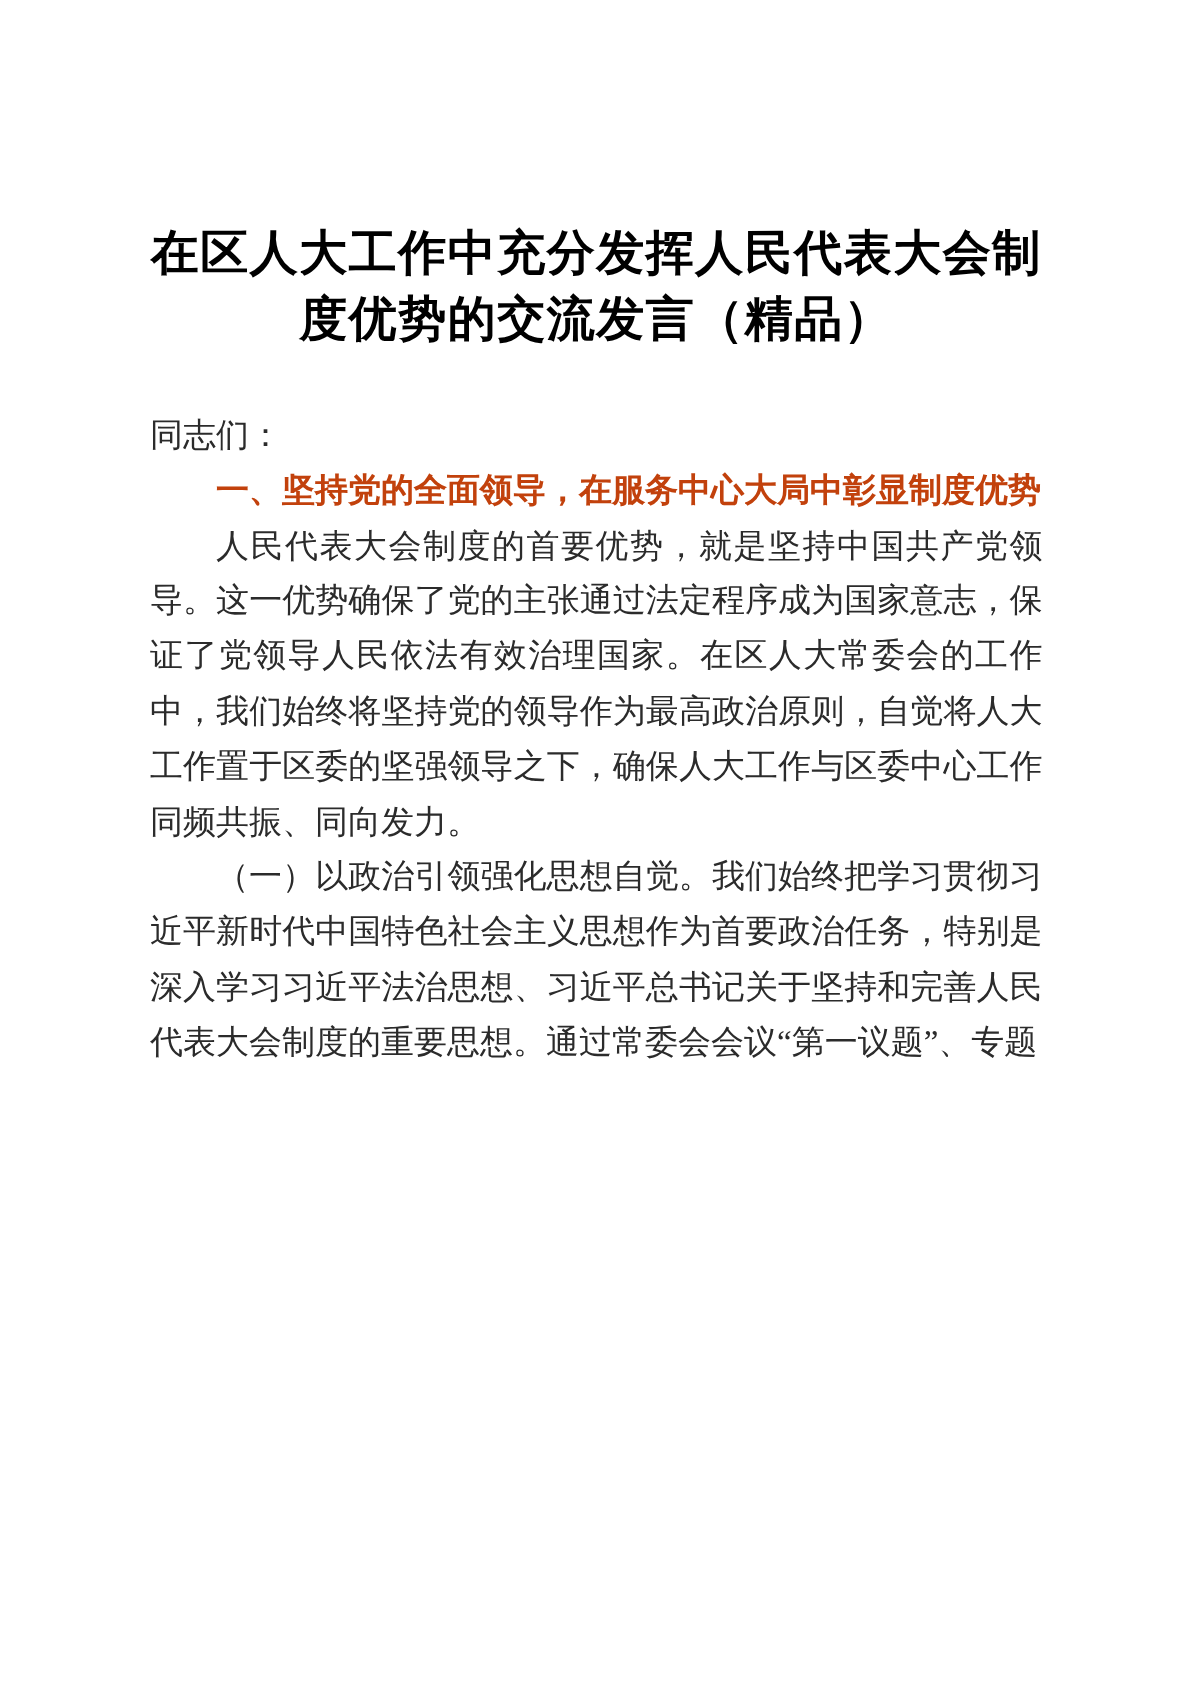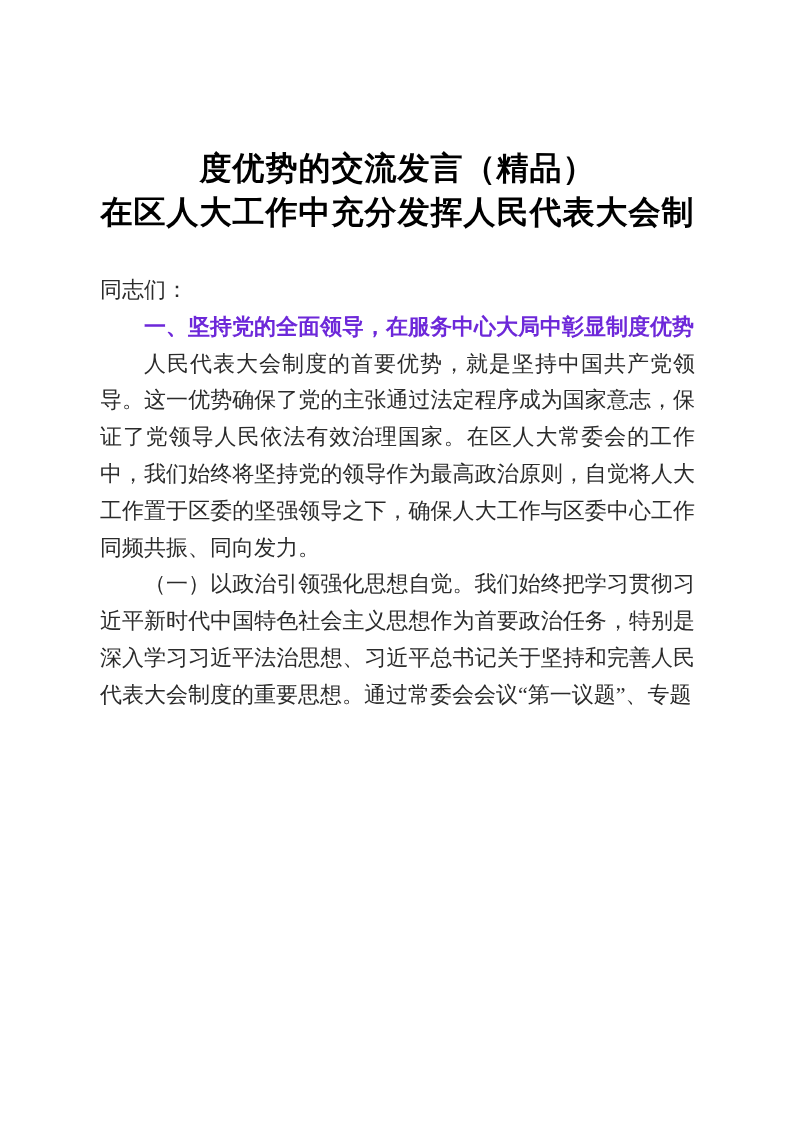--- a/index.html
+++ b/index.html
@@ -32,32 +32,32 @@
     font-size: 22px;
     line-height: 36.8px;
     color: #2b2b2b;
     text-align: justify;
   }
   .salutation { margin-top: 38px; }
   .para { text-indent: 2em; }
   .heading {
     font-family: "Liberation Sans", sans-serif;
     font-weight: 700;
-    color: #6d28d9;
+    color: #c2410c;
   }
 </style>
 </head>
 <body>
 
 <div class="page">
   <div class="content">
 
     <h1 class="doc-title">
+      <span class="title-line">在区人大工作中充分发挥人民代表大会制</span>
       <span class="title-line">度优势的交流发言（精品）</span>
-      <span class="title-line">在区人大工作中充分发挥人民代表大会制</span>
     </h1>
 
     <p class="body-text salutation">同志们：</p>
 
 
     <p class="body-text para heading">一、坚持党的全面领导，在服务中心大局中彰显制度优势</p>
 
     <p class="body-text para">人民代表大会制度的首要优势，就是坚持中国共产党领导。这一优势确保了党的主张通过法定程序成为国家意志，保证了党领导人民依法有效治理国家。在区人大常委会的工作中，我们始终将坚持党的领导作为最高政治原则，自觉将人大工作置于区委的坚强领导之下，确保人大工作与区委中心工作同频共振、同向发力。</p>
 
     <p class="body-text para">（一）以政治引领强化思想自觉。我们始终把学习贯彻习近平新时代中国特色社会主义思想作为首要政治任务，特别是深入学习习近平法治思想、习近平总书记关于坚持和完善人民代表大会制度的重要思想。通过常委会会议“第一议题”、专题</p>

